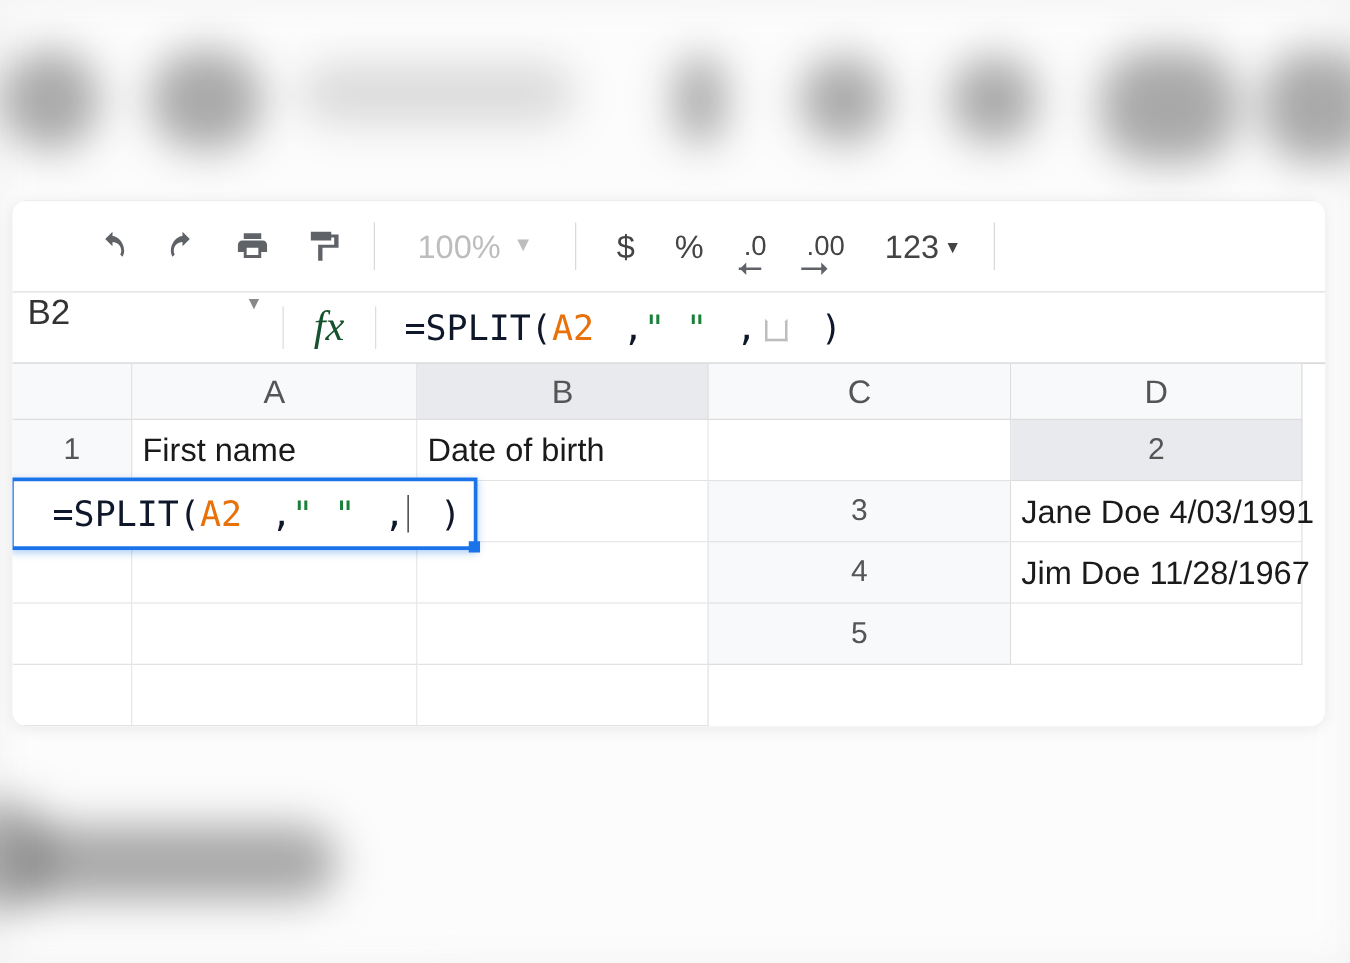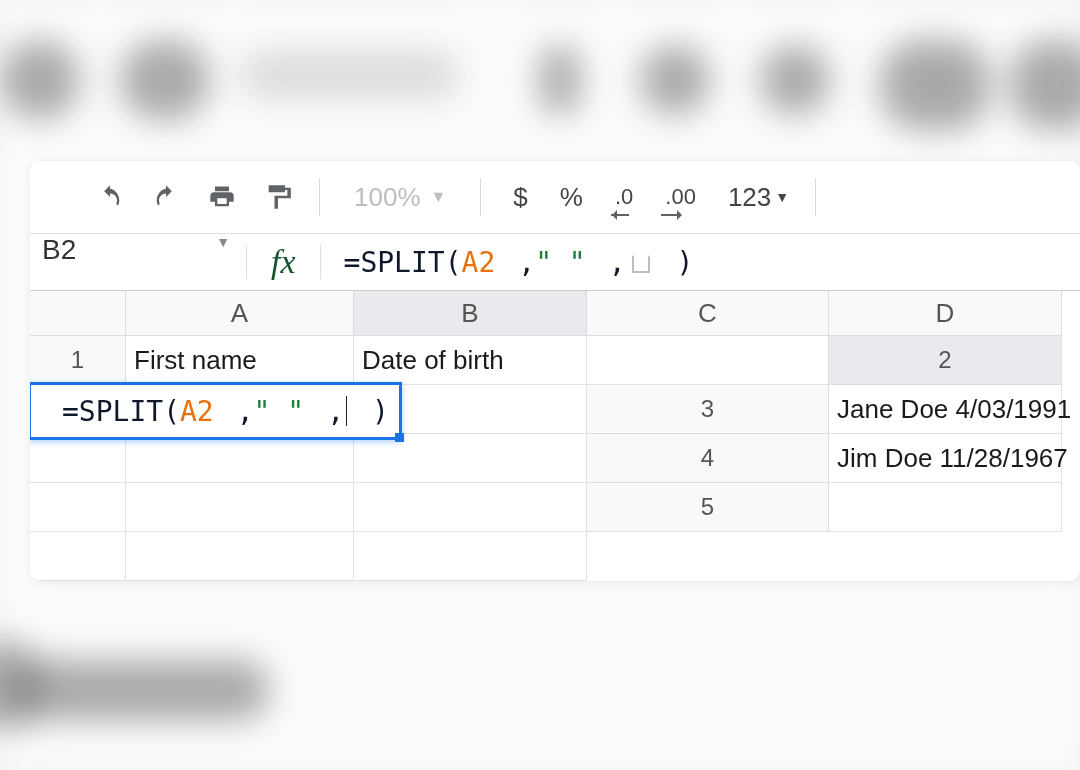--- a/index.html
+++ b/index.html
@@ -24,21 +24,21 @@
   .bg-blur .blob {
     position: absolute;
     background: #555;
     border-radius: 40px;
     filter: blur(10px);
     opacity: .55;
   }
 
   .frame {
     position: absolute;
-    left: 30px;
+    left: 10px;
     top: 160px;
     width: 1050px;
     background: #fff;
     border-radius: 12px;
     box-shadow: 0 2px 12px rgba(0,0,0,.08);
     overflow: hidden;
   }
 
   
   .toolbar {

